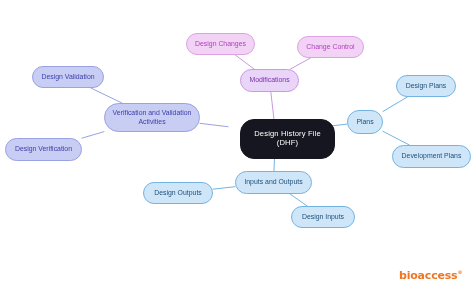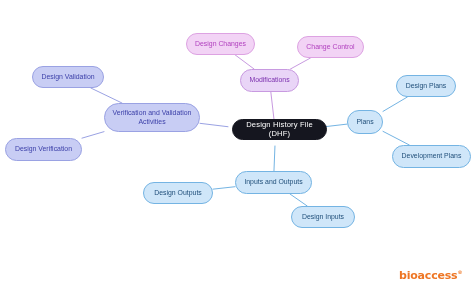--- a/index.html
+++ b/index.html
@@ -107,21 +107,21 @@
       <line x1="121.93" y1="103.00" x2="90.81" y2="88.00" stroke="#9aa2e3" stroke-width="1" stroke-linecap="round"></line>
       <line x1="104.00" y1="131.66" x2="82.00" y2="138.15" stroke="#9aa2e3" stroke-width="1" stroke-linecap="round"></line>
       <line x1="254.06" y1="69.00" x2="235.27" y2="55.00" stroke="#c89ae0" stroke-width="1" stroke-linecap="round"></line>
       <line x1="290.44" y1="69.00" x2="310.47" y2="58.00" stroke="#c89ae0" stroke-width="1" stroke-linecap="round"></line>
       <line x1="383.00" y1="111.38" x2="407.36" y2="97.00" stroke="#74b4e3" stroke-width="1" stroke-linecap="round"></line>
       <line x1="383.00" y1="131.34" x2="409.33" y2="145.00" stroke="#74b4e3" stroke-width="1" stroke-linecap="round"></line>
       <line x1="235.00" y1="186.73" x2="213.00" y2="189.15" stroke="#74b4e3" stroke-width="1" stroke-linecap="round"></line>
       <line x1="290.00" y1="194.00" x2="307.22" y2="206.00" stroke="#74b4e3" stroke-width="1" stroke-linecap="round"></line>
     </svg>
   <div id="nodes">
-      <div class="node node-root" style="left: 232px; top: 119px; width: 95px; height: 21px;"><span>Design History File (DHF)</span></div>
+      <div class="node node-root" style="left: 240px; top: 119px; width: 95px; height: 40px;"><span>Design History File (DHF)</span></div>
       <div class="node node-periwinkle node-wrap2" style="left: 104px; top: 103px; width: 96px; height: 29px;"><span>Verification and Validation
 Activities</span></div>
       <div class="node node-periwinkle" style="left: 32px; top: 66px; width: 72px; height: 22px;"><span>Design Validation</span></div>
       <div class="node node-periwinkle" style="left: 5px; top: 138px; width: 77px; height: 23px;"><span>Design Verification</span></div>
       <div class="node node-lilac" style="left: 240px; top: 69px; width: 59px; height: 23px;"><span>Modifications</span></div>
       <div class="node node-pink" style="left: 186px; top: 33px; width: 69px; height: 22px;"><span>Design Changes</span></div>
       <div class="node node-pink" style="left: 297px; top: 36px; width: 67px; height: 22px;"><span>Change Control</span></div>
       <div class="node node-blue" style="left: 347px; top: 110px; width: 36px; height: 24px;"><span>Plans</span></div>
       <div class="node node-blue" style="left: 396px; top: 75px; width: 60px; height: 22px;"><span>Design Plans</span></div>
       <div class="node node-blue" style="left: 392px; top: 145px; width: 79px; height: 23px;"><span>Development Plans</span></div>

